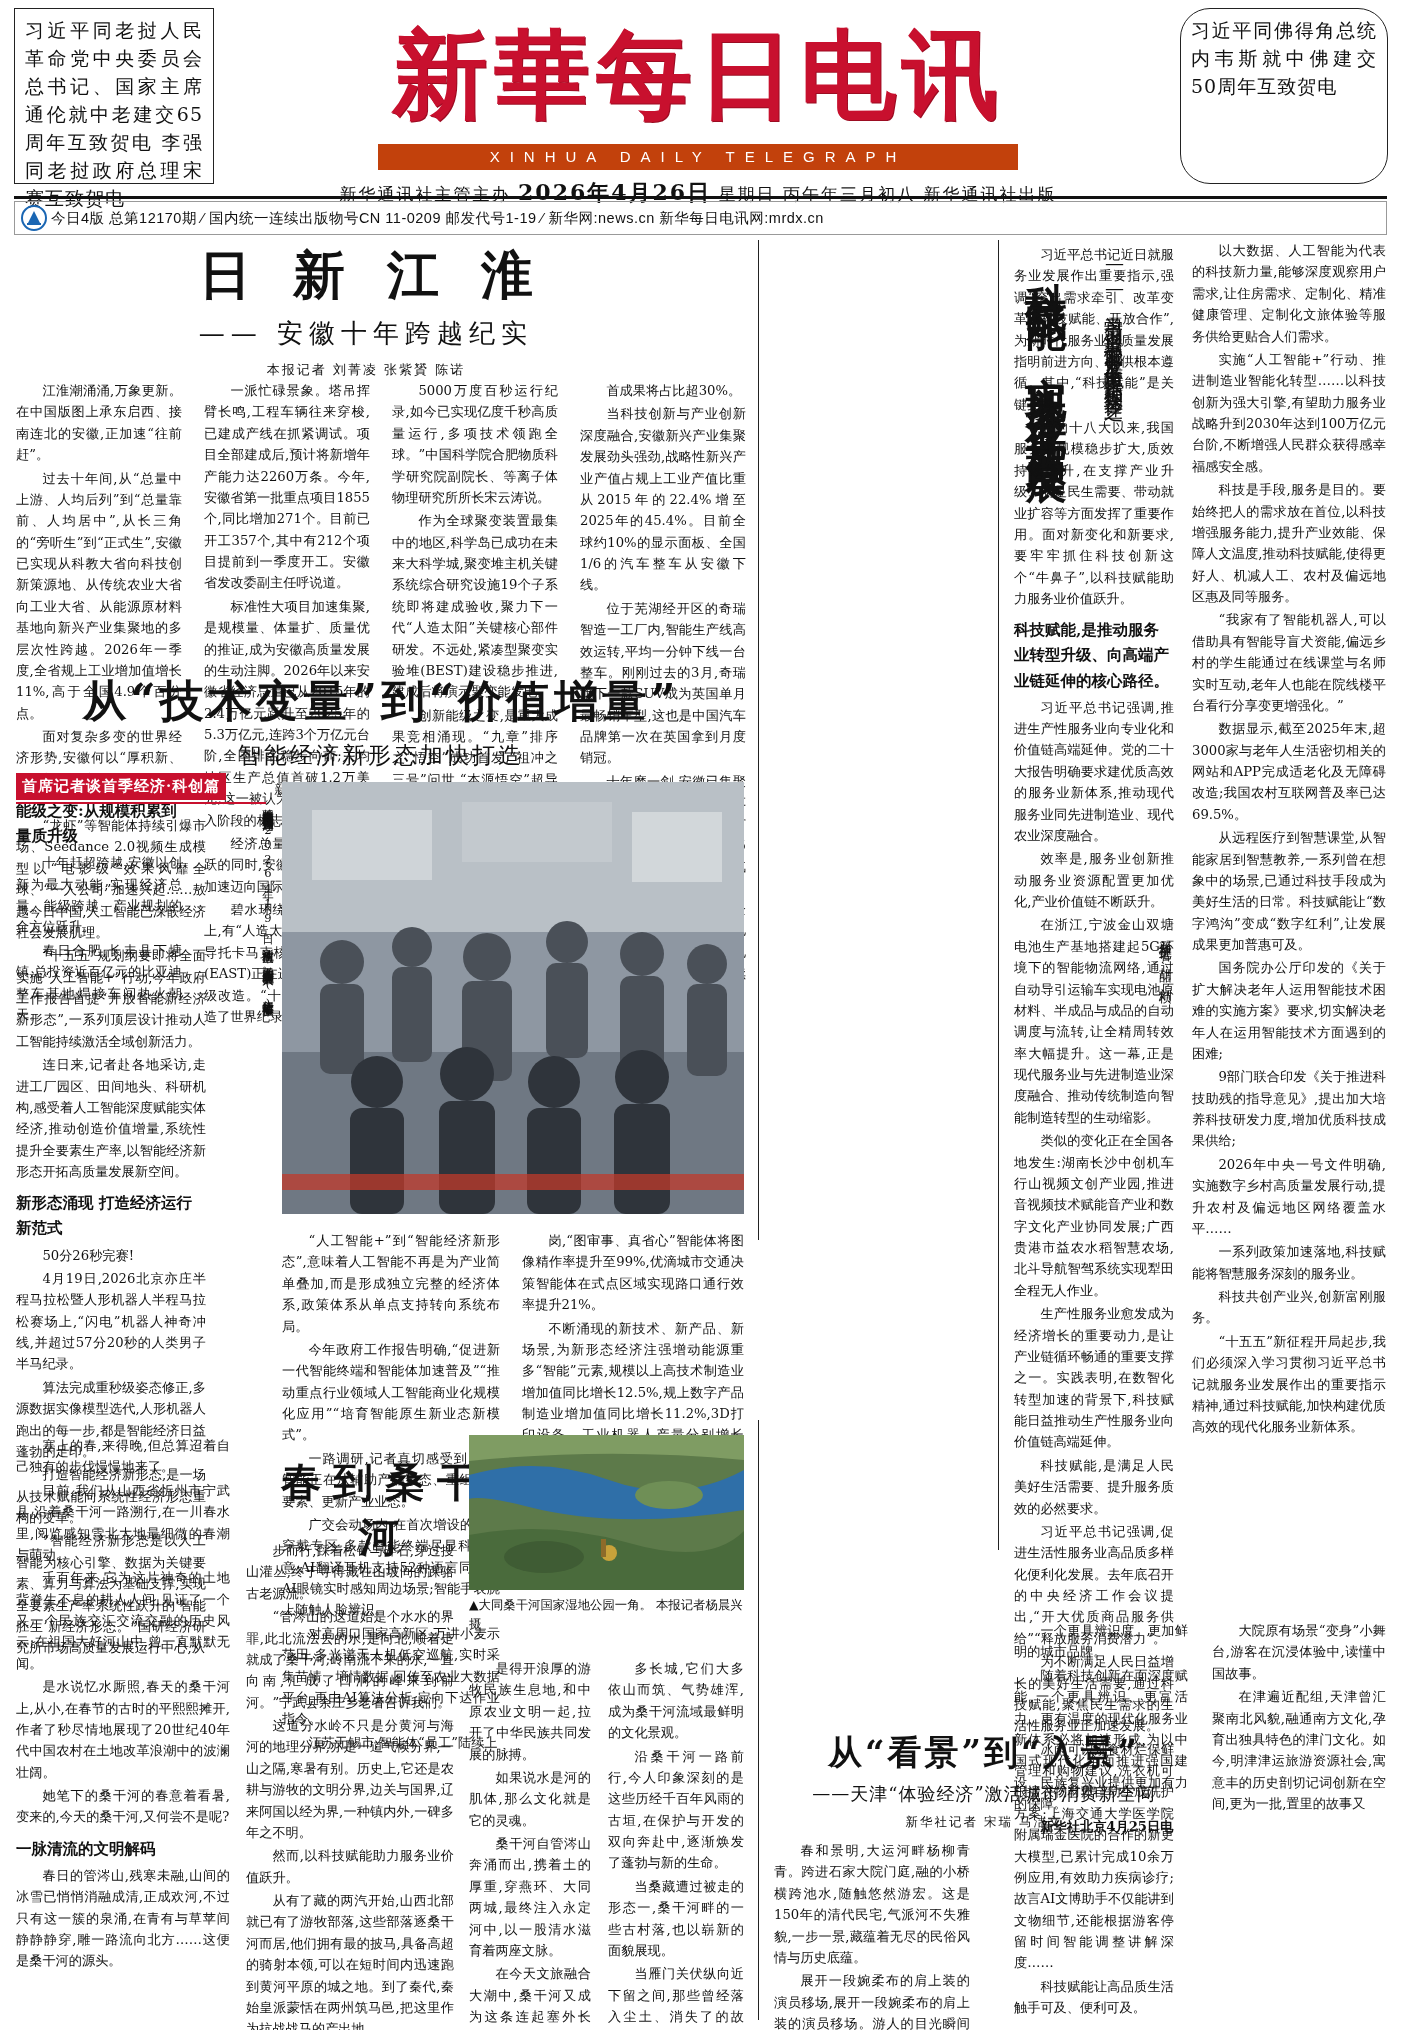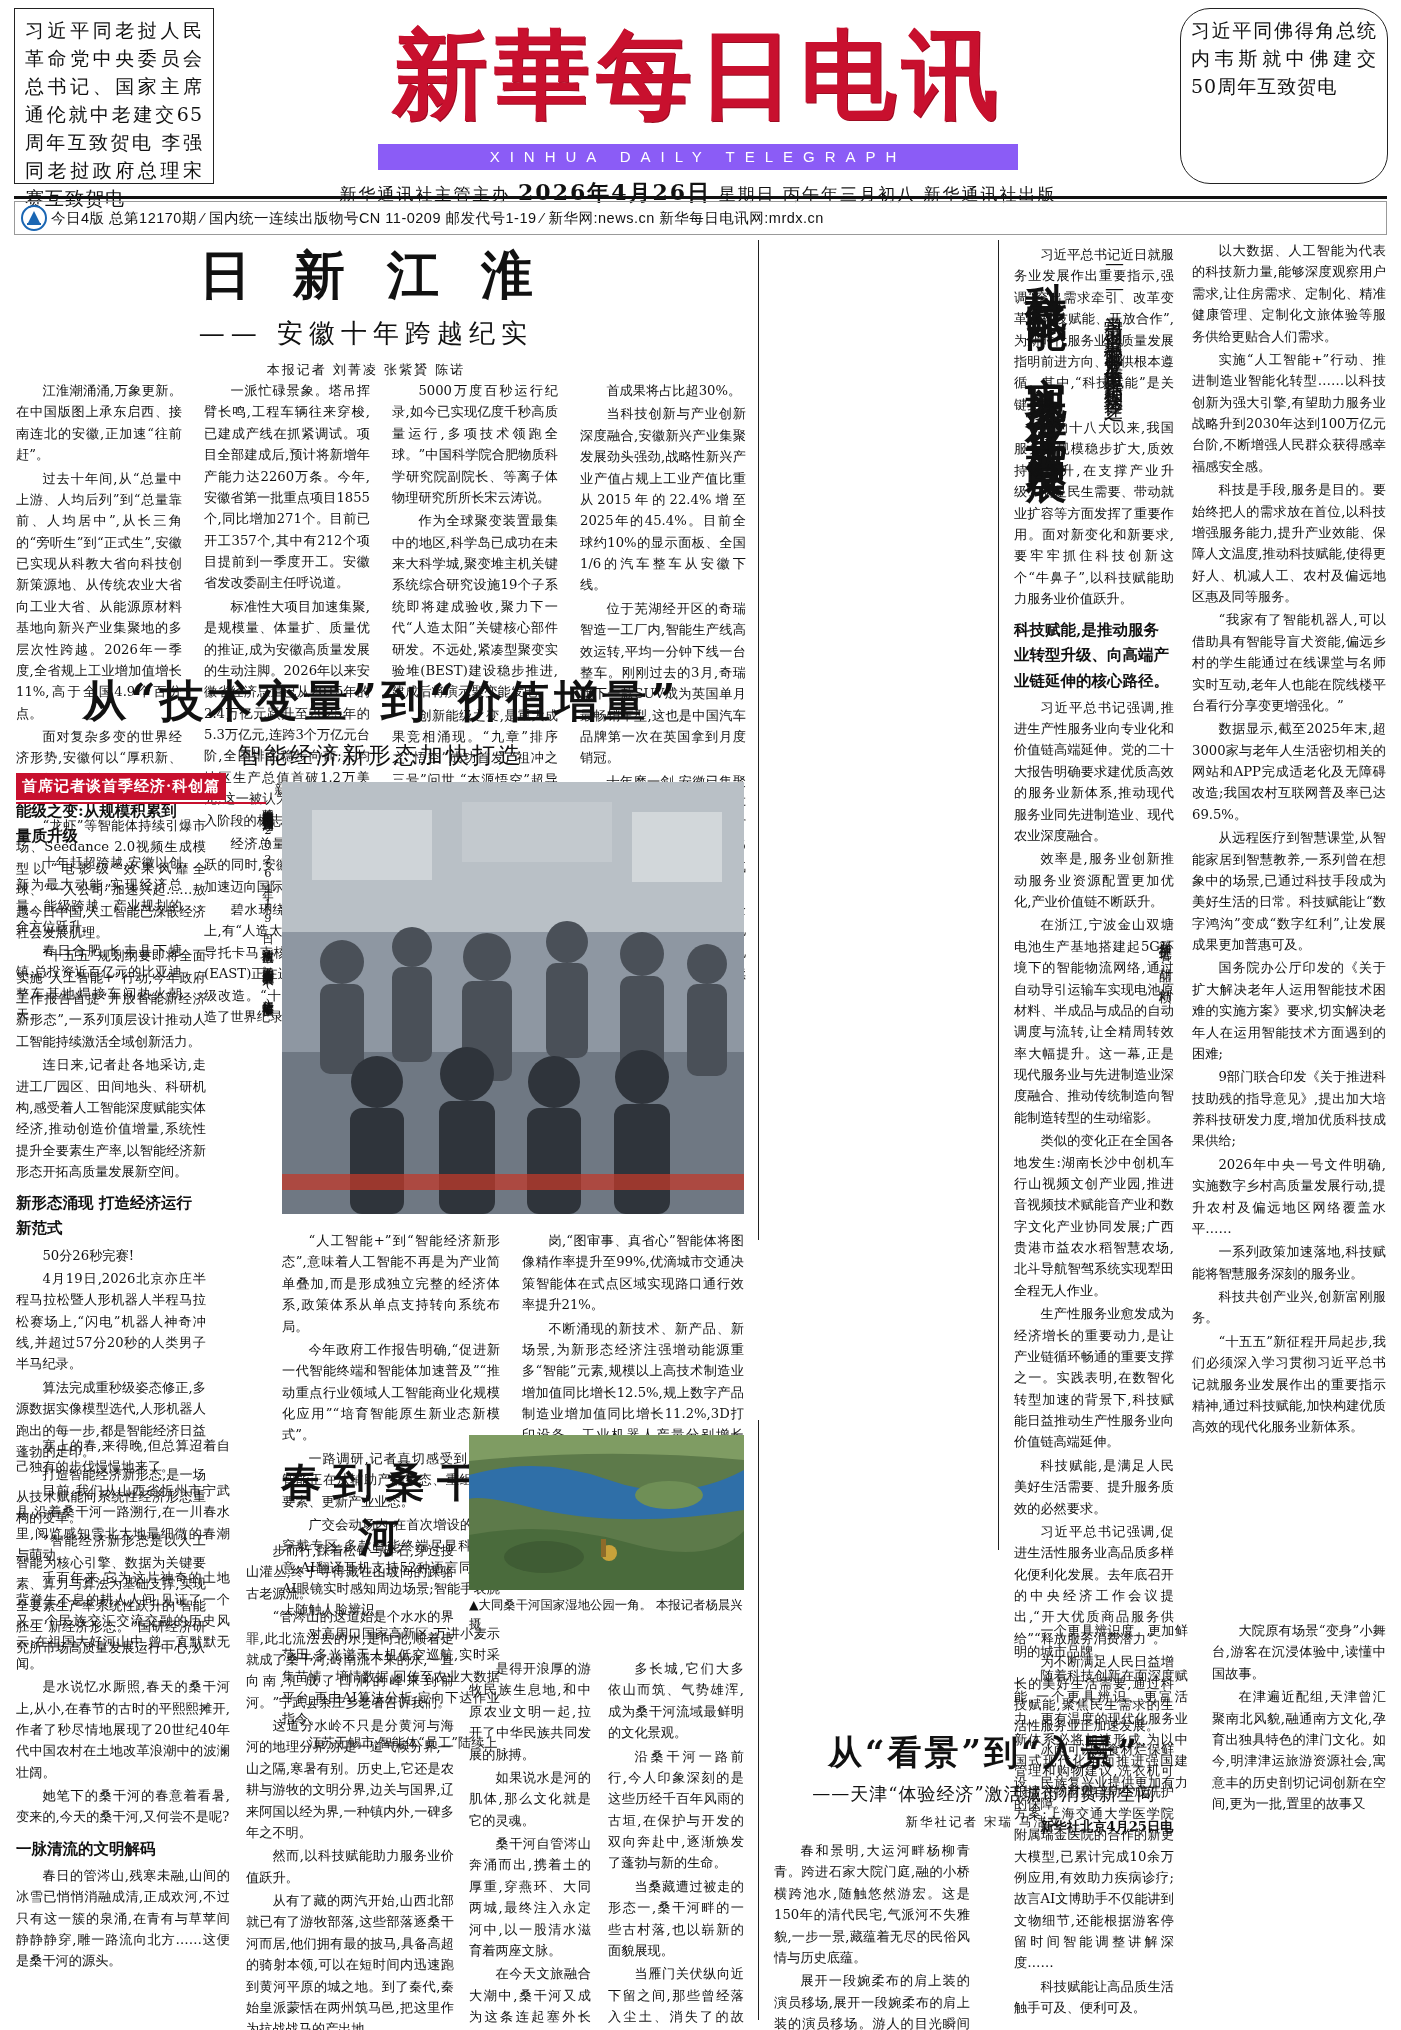--- a/index.html
+++ b/index.html
@@ -7,21 +7,21 @@
   .page{position:relative;width:1401px;height:2030px;overflow:hidden;background:#fff;}
 
   
   .masthead{position:relative;height:196px;border-bottom:0px;}
   .mh-box{position:absolute;border:1px solid #222;box-sizing:border-box;padding:8px 10px;}
   .mh-left{left:14px;top:8px;width:200px;height:176px;}
   .mh-right{left:1180px;top:8px;width:208px;height:176px;border-radius:30px;}
   .mh-box p{margin:0;font-size:19px;line-height:1.47;font-family:"DejaVu Serif",serif;letter-spacing:1px;text-align:justify;}
   .mh-center{position:absolute;left:218px;top:10px;width:960px;text-align:center;}
   .logo-cn{font-size:96px;font-weight:bold;color:#c8102e;letter-spacing:6px;line-height:1.35;font-family:"DejaVu Serif",serif;text-shadow:1px 1px 0 #9c0c22;}
-  .logo-bar{margin:4px auto 0;width:640px;height:26px;background:#8b5cf6;color:#fff;font-size:15px;letter-spacing:10px;line-height:26px;font-family:"Liberation Sans",sans-serif;}
+  .logo-bar{margin:4px auto 0;width:640px;height:26px;background:#c2410c;color:#fff;font-size:15px;letter-spacing:10px;line-height:26px;font-family:"Liberation Sans",sans-serif;}
   .logo-sub{margin-top:8px;font-size:17px;letter-spacing:2px;}
   .logo-sub .big{font-size:22px;font-weight:bold;}
   .rule-dark{position:absolute;left:14px;right:14px;top:196px;height:3px;background:#111;}
   .infobar{position:absolute;left:14px;right:14px;top:201px;height:34px;border:1px solid #999;box-sizing:border-box;display:flex;align-items:center;}
   .infobar .emblem{width:34px;height:30px;margin-left:2px;display:flex;align-items:center;justify-content:center;}
   .infobar .emblem svg{display:block;}
   .infobar .txt{flex:1;font-size:14.5px;letter-spacing:0.5px;font-family:"Liberation Sans",sans-serif;}
 
   
   .content{position:absolute;left:14px;top:240px;width:1373px;height:1780px;}

